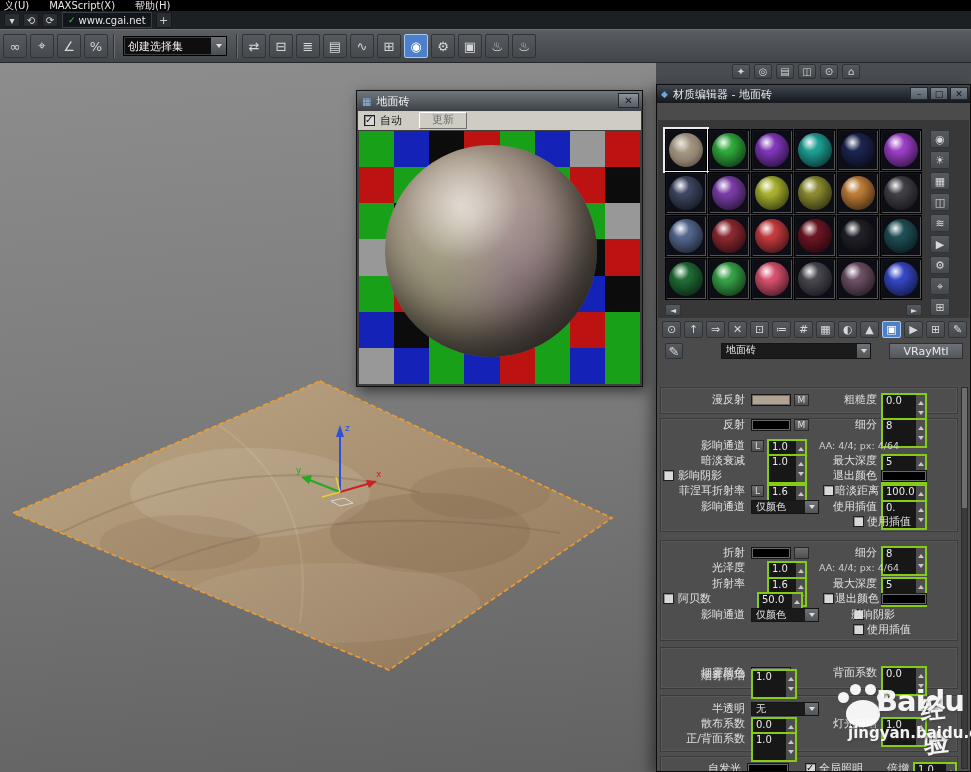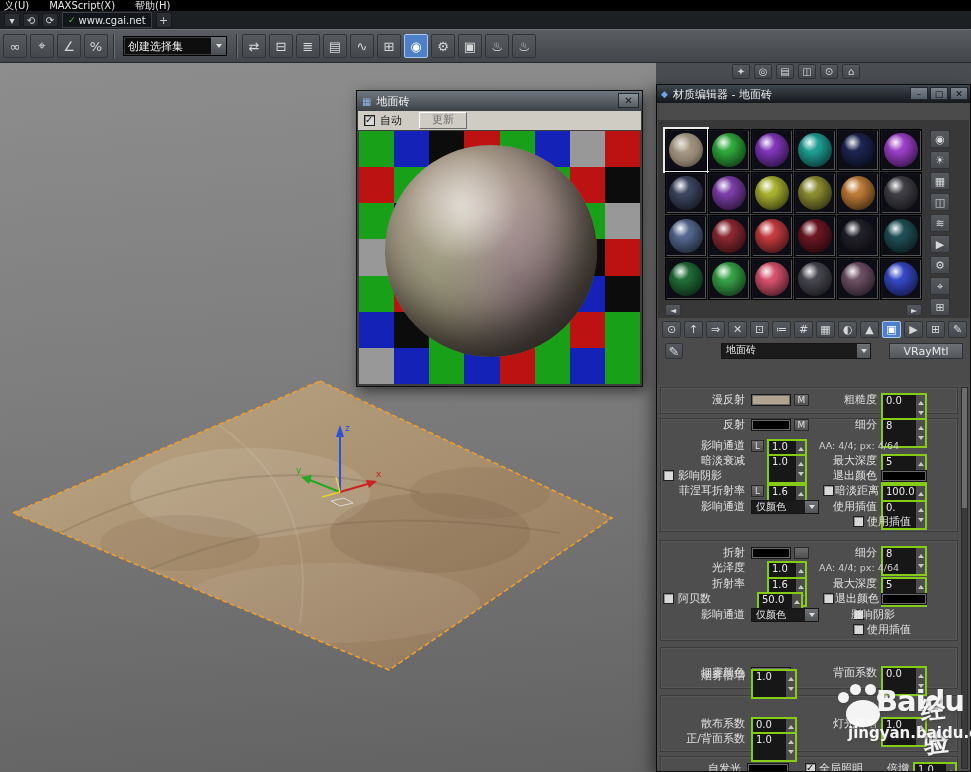--- a/index.html
+++ b/index.html
@@ -639,20 +639,29 @@
       <span class="pl r" style="left:0;width:88px">烟雾倍增</span>
       <span class="spin" style="left:94px;width:46px">
           <span class="sp-val">1.0</span>
           <span class="sp-arr">
             <i class="up"></i>
             <i class="dn"></i>
           </span>
         </span>
     </div>
 
+    <div class="prow" style="top:317px">
+      <span class="pl r" style="left:0;width:88px">半透明</span>
+      <span class="dd" style="left:94px;width:68px">
+        <span class="dd-t">无</span>
+          <span class="dd-a">
+            <i></i>
+          </span>
+      </span>
+    </div>
     <div class="prow" style="top:332px">
       <span class="pl r" style="left:0;width:88px">散布系数</span>
       <span class="spin" style="left:94px;width:46px">
           <span class="sp-val">0.0</span>
           <span class="sp-arr">
             <i class="up"></i>
             <i class="dn"></i>
           </span>
         </span>
       <span class="pl r" style="left:154px;width:66px">灯光倍增</span>

